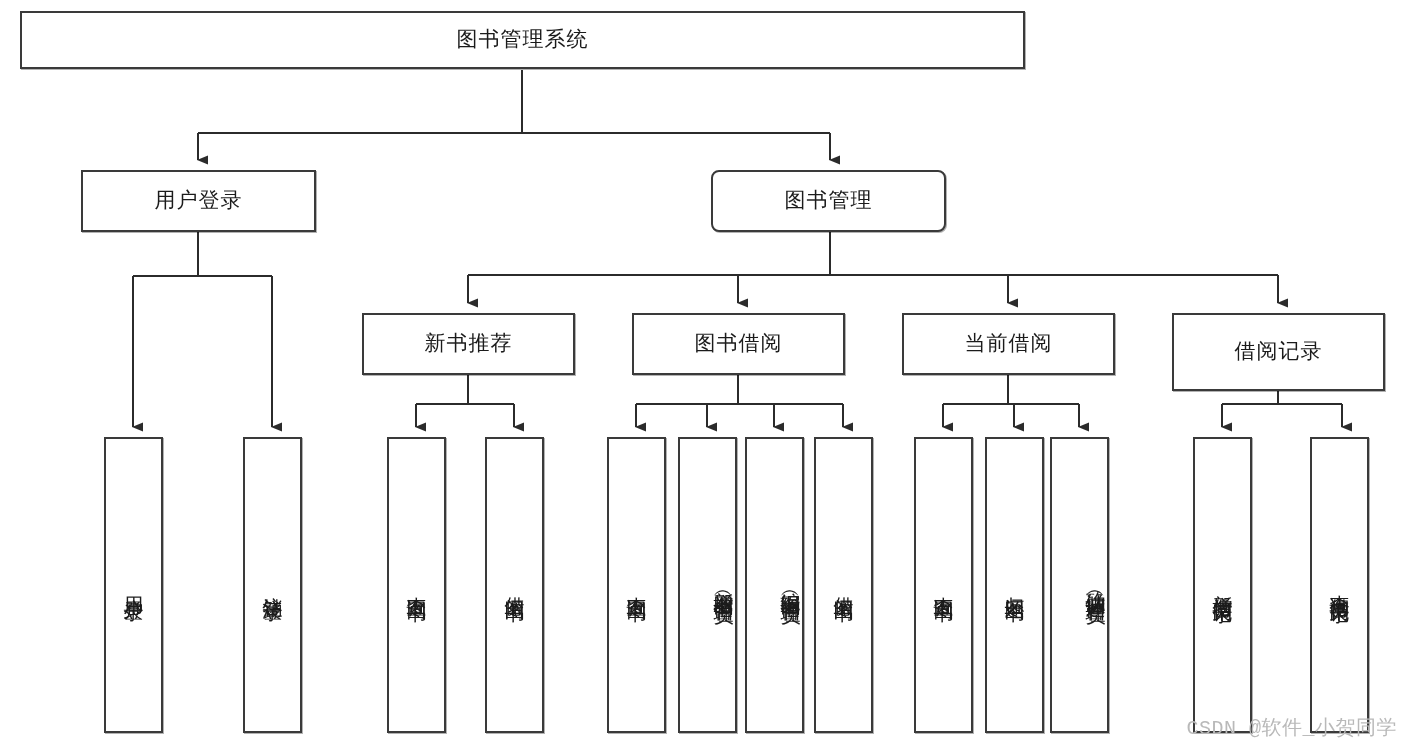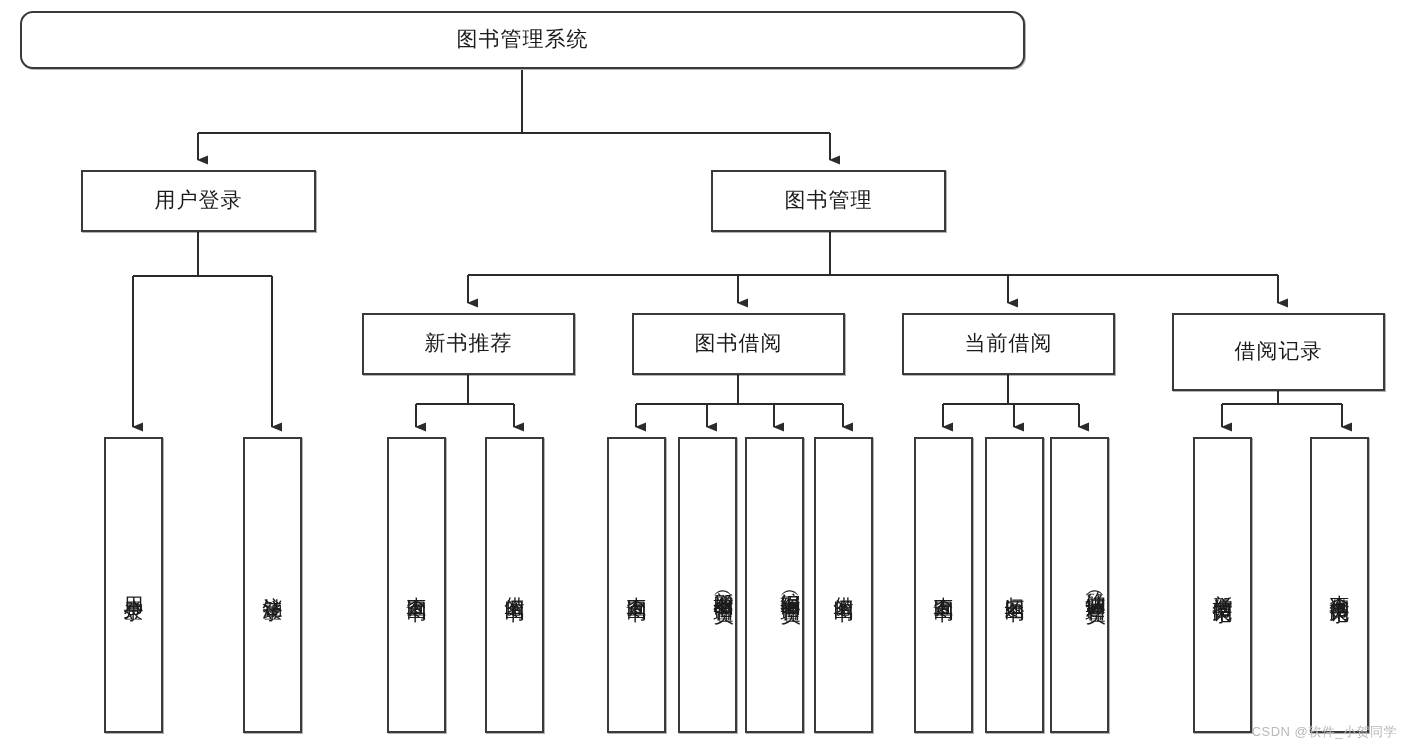--- a/index.html
+++ b/index.html
@@ -56,25 +56,25 @@
   .node.vertical.tall-text {
     align-items: center;
   }
   .node.vertical.top-text {
     align-items: flex-start;
   }
   #watermark {
     position: absolute;
     right: 8px;
     bottom: 6px;
-    font-size: 13px;
+    font-size: 20px;
     color: #b9b9b9;
     letter-spacing: 0.5px;
     white-space: nowrap;
-    font-family: Liberation Sans, sans-serif;
+    font-family: Liberation Mono, monospace;
   }
 </style>
 </head>
 <body>
 
 <div id="diagram-root">
 
   <svg id="edge-layer" viewBox="0 0 1405 747" xmlns="http://www.w3.org/2000/svg">
     <defs>
       <marker id="arrowhead" markerWidth="10" markerHeight="12" refX="4.6" refY="10" orient="auto" markerUnits="userSpaceOnUse">
@@ -121,25 +121,25 @@
       <path d="M1014,404 L1014,427" marker-end="url(#arrowhead)"></path>
       <path d="M1079,404 L1079,427" marker-end="url(#arrowhead)"></path>
 
       <path d="M1278,375 L1278,404"></path>
       <path d="M1222,404 L1342,404"></path>
       <path d="M1222,404 L1222,427" marker-end="url(#arrowhead)"></path>
       <path d="M1342,404 L1342,427" marker-end="url(#arrowhead)"></path>
     </g>
   </svg>
 
-  <div class="node horizontal" style="left:20px; top:11px; width:1005px; height:58px;border-radius:13px;">图书管理系统</div>
+  <div class="node horizontal" style="left:20px; top:11px; width:1005px; height:58px;">图书管理系统</div>
 
   <div class="node horizontal" style="left:81px; top:170px; width:235px; height:62px;">用户登录</div>
 
-  <div class="node horizontal" style="left:711px; top:170px; width:235px; height:62px;">图书管理</div>
+  <div class="node horizontal" style="left:711px; top:170px; width:235px; height:62px;border-radius:8px;">图书管理</div>
 
   <div class="node horizontal" style="left:362px; top:313px; width:213px; height:62px;">新书推荐</div>
 
   <div class="node horizontal" style="left:632px; top:313px; width:213px; height:62px;">图书借阅</div>
 
   <div class="node horizontal" style="left:902px; top:313px; width:213px; height:62px;text-align:right;">当前借阅</div>
 
   <div class="node horizontal" style="left:1172px; top:313px; width:213px; height:78px;">借阅记录</div>
 
   <div class="node vertical tall-text" style="left:104px; top:437px; width:59px; height:296px;">用户登录</div>

